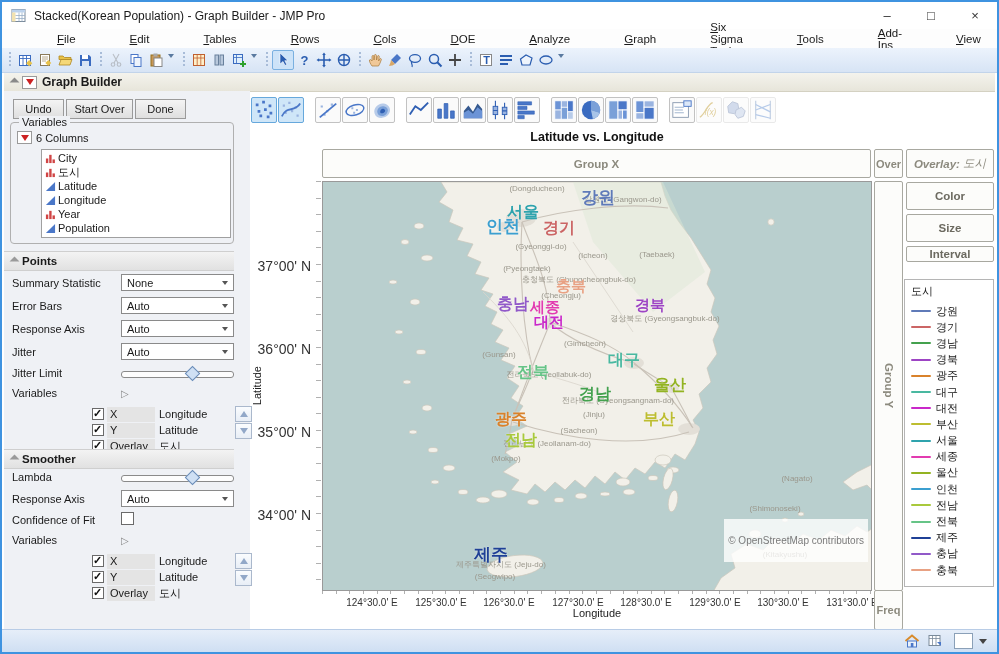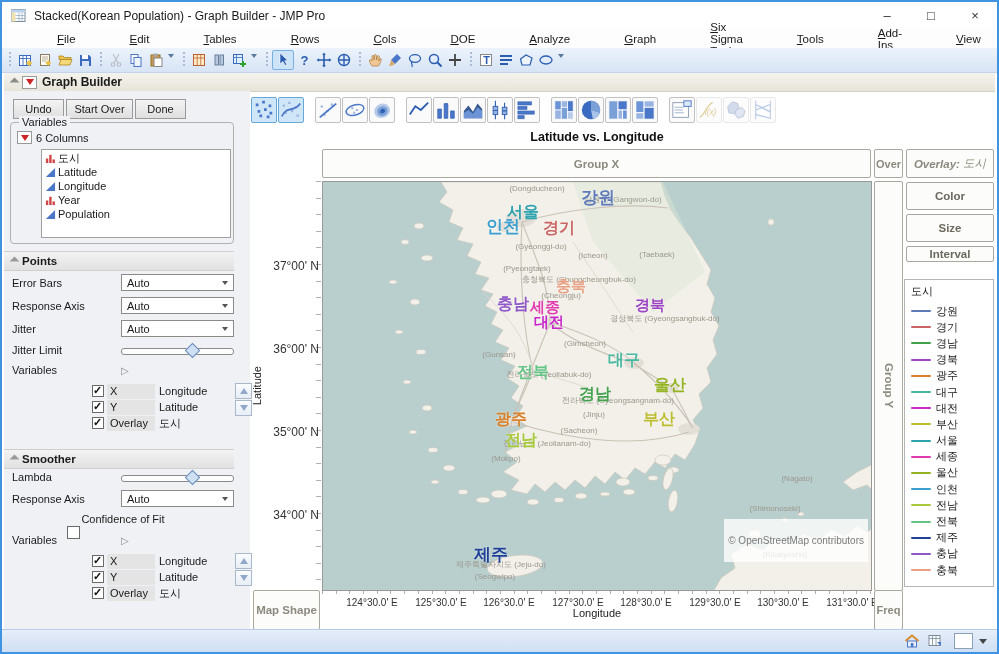--- a/index.html
+++ b/index.html
@@ -65,21 +65,21 @@
   
   .zone{box-sizing:border-box;border:1px solid #a8a8a0;background:#fcfcfa;border-radius:2px;display:flex;align-items:center;justify-content:center;font-size:11.5px;font-weight:bold;color:#8c8a7e;}
   .chart-title{left:320px;top:128px;width:550px;text-align:center;font-size:12.5px;font-weight:bold;color:#111;}
   .plot{left:320px;top:179px;width:550px;height:410px;box-sizing:border-box;border:1px solid #999;overflow:hidden;background:#b9cfce;}
   .plot svg{position:absolute;left:0;top:0;}
   .mlabel{position:absolute;transform:translate(-50%,-50%);font-weight:bold;white-space:nowrap;text-shadow:0 0 2px rgba(255,255,255,.6);}
   .olabel{position:absolute;transform:translate(-50%,-50%);font-size:8px;color:#9a978c;white-space:nowrap;}
   .attrib{position:absolute;right:3px;bottom:28px;background:rgba(255,255,255,.78);font-size:10px;color:#7a7a7a;padding:16px 4px;}
   .ylab{left:248px;top:179px;height:410px;width:14px;display:flex;align-items:center;justify-content:center;}
   .ylab span{writing-mode:vertical-rl;transform:rotate(180deg);font-size:11px;color:#222;}
-  .ytick{position:absolute;right:2px;transform:translateY(-50%);font-size:12px;color:#333;white-space:nowrap;}
+  .ytick{position:absolute;right:10px;transform:translateY(-50%);font-size:14px;color:#333;white-space:nowrap;}
   .xtick{position:absolute;top:6px;transform:translateX(-50%);font-size:10px;color:#333;white-space:nowrap;}
   .xminor{left:320px;top:589px;width:550px;height:3px;background:repeating-linear-gradient(90deg,#b0b0b0 0 1px,transparent 1px 13.7px);}
   .yminor{left:314px;top:179px;width:5px;height:410px;background:repeating-linear-gradient(180deg,#b0b0b0 0 1px,transparent 1px 16.6px);}
   .xlabel{left:320px;top:605px;width:550px;text-align:center;font-size:11px;color:#222;}
   
   .legend{left:902px;top:277px;width:90px;height:308px;box-sizing:border-box;border:1px solid #b5b5b5;background:#fff;padding:4px 0 0 6px;overflow:hidden;}
   .legend-title{font-size:11px;color:#1a1a1a;margin-bottom:4px;}
   .leg-item{display:flex;align-items:center;height:16.2px;}
   .leg-swatch{width:20px;height:2px;border-radius:1px;margin-right:5px;flex:none;}
   .leg-label{font-size:11px;color:#1a1a1a;}
@@ -300,66 +300,79 @@
   <div class="abs varbox">
     <span class="varbox-label">Variables</span>
     <span class="cols-head">
       <span class="red-tri-btn" style="margin-right:4px;">
           <span class="red-tri"></span>
         </span>
       <span>6 Columns</span>
     </span>
     <div class="collist">
 
-
         <div class="colrow">
           <span class="cicon">
             <svg width="11" height="11" viewBox="0 0 12 12">
               <g fill="#d04545">
                 <rect x="1" y="6" width="2.6" height="5"></rect>
                 <rect x="4.6" y="2" width="2.6" height="9"></rect>
                 <rect x="8.2" y="7" width="2.6" height="4"></rect>
               </g>
             </svg>
           </span>
 
-          <span>도시</span>
-        </div>
-
-        <div class="colrow">
-
-          <span class="cicon">
-            <svg width="11" height="11" viewBox="0 0 12 12">
-              <path d="M1 11L11 11 11 1 Z" fill="#4a77c8"></path>
-            </svg>
-          </span>
-          <span>Latitude</span>
-        </div>
-
-        <div class="colrow">
-
-          <span class="cicon">
-            <svg width="11" height="11" viewBox="0 0 12 12">
-              <path d="M1 11L11 11 11 1 Z" fill="#4a77c8"></path>
-            </svg>
-          </span>
-          <span>Longitude</span>
+          <span>City</span>
         </div>
 
         <div class="colrow">
           <span class="cicon">
             <svg width="11" height="11" viewBox="0 0 12 12">
               <g fill="#d04545">
                 <rect x="1" y="6" width="2.6" height="5"></rect>
                 <rect x="4.6" y="2" width="2.6" height="9"></rect>
                 <rect x="8.2" y="7" width="2.6" height="4"></rect>
               </g>
             </svg>
           </span>
 
+          <span>도시</span>
+        </div>
+
+        <div class="colrow">
+
+          <span class="cicon">
+            <svg width="11" height="11" viewBox="0 0 12 12">
+              <path d="M1 11L11 11 11 1 Z" fill="#4a77c8"></path>
+            </svg>
+          </span>
+          <span>Latitude</span>
+        </div>
+
+        <div class="colrow">
+
+          <span class="cicon">
+            <svg width="11" height="11" viewBox="0 0 12 12">
+              <path d="M1 11L11 11 11 1 Z" fill="#4a77c8"></path>
+            </svg>
+          </span>
+          <span>Longitude</span>
+        </div>
+
+        <div class="colrow">
+          <span class="cicon">
+            <svg width="11" height="11" viewBox="0 0 12 12">
+              <g fill="#d04545">
+                <rect x="1" y="6" width="2.6" height="5"></rect>
+                <rect x="4.6" y="2" width="2.6" height="9"></rect>
+                <rect x="8.2" y="7" width="2.6" height="4"></rect>
+              </g>
+            </svg>
+          </span>
+
           <span>Year</span>
         </div>
 
         <div class="colrow">
 
           <span class="cicon">
             <svg width="11" height="11" viewBox="0 0 12 12">
               <path d="M1 11L11 11 11 1 Z" fill="#4a77c8"></path>
             </svg>
           </span>
@@ -368,20 +381,27 @@
       </div>
   </div>
 
   <div class="abs sec-header" style="left:2px;top:249px;width:230px;">
     <span class="disc" style="border-top-color:#9a9a9a;"></span>
     <span class="sec-title">Points</span>
   </div>
   <div class="abs" style="left:2px;top:272px;width:246px;">
     <div>
 
+        <div class="prow">
+          <span class="plabel">Summary Statistic</span>
+          <span class="dd">
+            <span>None</span>
+            <span class="dd-chev"></span>
+          </span>
+        </div>
 
         <div class="prow">
           <span class="plabel">Error Bars</span>
           <span class="dd">
             <span>Auto</span>
             <span class="dd-chev"></span>
           </span>
         </div>
 
         <div class="prow">
@@ -455,21 +475,21 @@
           <span class="thumb"></span>
         </span>
     </div>
     <div class="prow" style="margin-top:4px;">
       <span class="plabel">Response Axis</span>
       <span class="dd">
           <span>Auto</span>
           <span class="dd-chev"></span>
         </span>
     </div>
-    <div class="prow" style="height:14px;margin-top:0;flex-direction:column;">
+    <div class="prow" style="height:14px;margin-top:0;">
       <span class="plabel">Confidence of Fit</span>
       <span style="width:113px;"><span class="cb" style="width:13px;height:13px;display:inline-block;"></span></span>
     </div>
     <div class="prow" style="height:14px;margin-top:2px;">
       <span class="plabel">Variables</span>
       <span class="disclose" style="width:113px;">▷</span>
     </div>
     <div class="map-block">
       <div>
 
@@ -877,21 +897,20 @@
           <span class="leg-label">충남</span>
         </div>
 
         <div class="leg-item">
           <span class="leg-swatch" style="background: rgb(232, 161, 131);"></span>
           <span class="leg-label">충북</span>
         </div>
       </div>
   </div>
 
-  <div class="abs zone" style="left:251px;top:588px;width:67px;height:40px;">Map Shape</div>
   <div class="abs zone" style="left:872px;top:588px;width:29px;height:40px;font-size:11px;">Freq</div>
 
   <div class="abs statusbar">
     <span class="sb-icon">
         <svg width="16" height="16" viewBox="0 0 16 16">
           <path d="M1.5 8L8 2.5 14.5 8" stroke="#d88a2a" stroke-width="1.8" fill="none"></path>
           <rect x="3.5" y="8" width="9" height="6" fill="#eaf1fa" stroke="#4a77c8"></rect>
           <rect x="6.8" y="10" width="2.6" height="4" fill="#4a77c8"></rect>
         </svg>
       </span>

